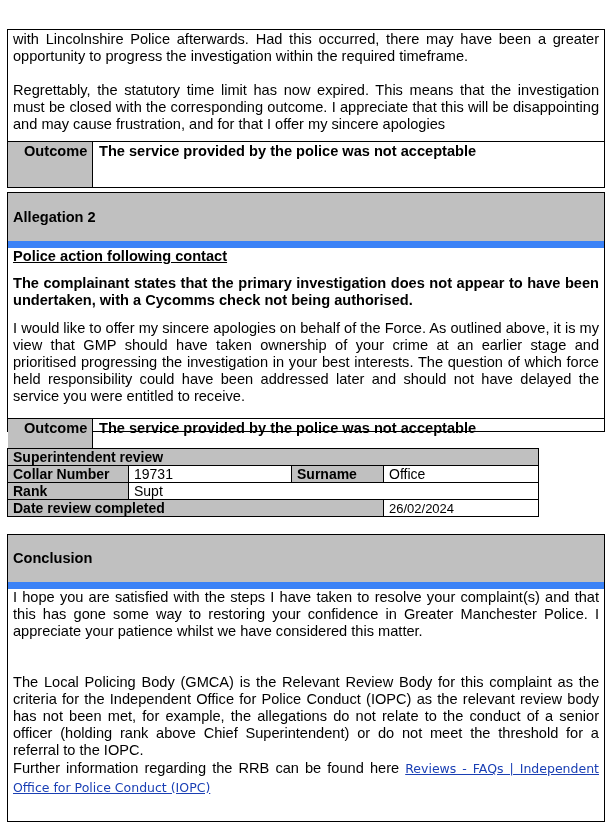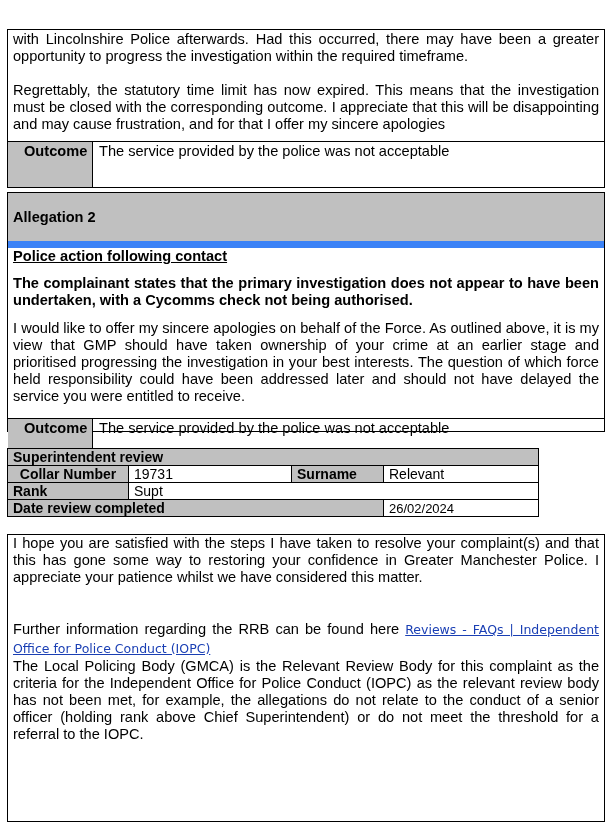--- a/index.html
+++ b/index.html
@@ -6,21 +6,21 @@
   body { width: 615px; height: 836px; position: relative; overflow: hidden;
          font-family: "Liberation Sans", sans-serif; color: #000; font-size: 14.6px; }
   .box { position: absolute; left: 7px; width: 598px; border: 1px solid #000; box-sizing: border-box; }
   .txt { padding: 0 5px; line-height: 17px; text-align: justify; }
   .txt p { margin: 0; }
   .gap { height: 17px; }
   .grey { background: #c0c0c0; }
   .hdr { font-weight: bold; padding: 16px 5px; line-height: 15px; font-size: 14px; border-bottom: 7px solid #3b82f6; }
   .outcome-row { display: flex; border-top: 1px solid #000; }
   .outcome-label { width: 85px; background: #c0c0c0; font-weight: bold; padding: 1px 16px; box-sizing: border-box; border-right: 1px solid #000; line-height: 17px; }
-  .outcome-value { flex: 1; padding: 1px 6px; line-height: 17px; }
+  .outcome-value { flex: 1; padding: 1px 6px; line-height: 17px; font-weight: bold; }
   .bold { font-weight: bold; }
   .u { text-decoration: underline; }
   table.review { position: absolute; left: 7px; top: 448px; width: 532px; border-collapse: collapse; font-size: 14px; }
   table.review td { border: 1px solid #000; padding: 0 5px; line-height: 15px; height: 16px; }
   table.review td.lbl { background: #c0c0c0; font-weight: bold; }
   a.link { color: #1a3fb4; text-decoration: underline; font-family: "DejaVu Sans", sans-serif; font-size: 12.5px; }
 </style>
 </head>
 <body>
 
@@ -50,39 +50,40 @@
     <div class="outcome-value">The service provided by the police was not acceptable</div>
   </div>
 </div>
 
 <table class="review">
   <tbody>
       <tr>
     <td class="lbl" colspan="6">Superintendent review</td>
   </tr>
   <tr>
-    <td class="lbl" style="width:110px;text-align:center;">Collar Number</td>
+    <td class="lbl" style="width:110px;">Collar Number</td>
     <td style="width:152px; font-weight:normal;">19731</td>
     <td class="lbl" style="width:81px;">Surname</td>
-    <td colspan="3">Relevant</td>
+    <td colspan="3">Office</td>
   </tr>
   <tr>
     <td class="lbl">Rank</td>
     <td colspan="5">Supt</td>
   </tr>
   <tr>
     <td class="lbl" colspan="4">Date review completed</td>
     <td colspan="2" style="width:195px; font-size:13px;">26/02/2024</td>
   </tr>
 </tbody>
   </table>
 
 <div class="box" style="top:534px; height:288px;">
+  <div class="hdr grey" style="font-size:14.6px; line-height:15px;">Conclusion</div>
   <div class="txt">
     <p>I hope you are satisfied with the steps I have taken to resolve your complaint(s) and that this has gone some way to restoring your confidence in Greater Manchester Police. I appreciate your patience whilst we have considered this matter.</p>
     <div class="gap"></div>
     <div class="gap"></div>
+    <p>The Local Policing Body (GMCA) is the Relevant Review Body for this complaint as the criteria for the Independent Office for Police Conduct (IOPC) as the relevant review body has not been met, for example, the allegations do not relate to the conduct of a senior officer (holding rank above Chief Superintendent) or do not meet the threshold for a referral to the IOPC.</p>
     <p style="line-height:18px;">
       <span>Further information regarding the RRB can be found here </span><a class="link" href="#">Reviews - FAQs | Independent Office for Police Conduct (IOPC)</a>
     </p>
-    <p>The Local Policing Body (GMCA) is the Relevant Review Body for this complaint as the criteria for the Independent Office for Police Conduct (IOPC) as the relevant review body has not been met, for example, the allegations do not relate to the conduct of a senior officer (holding rank above Chief Superintendent) or do not meet the threshold for a referral to the IOPC.</p>
   </div>
 </div>
 
 </body></html>

